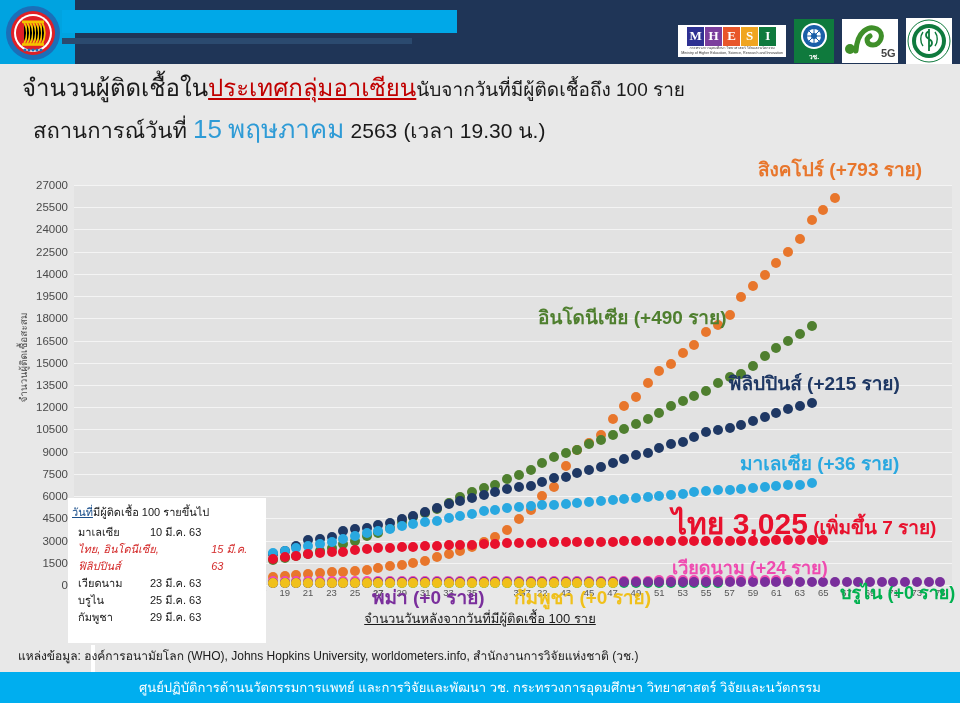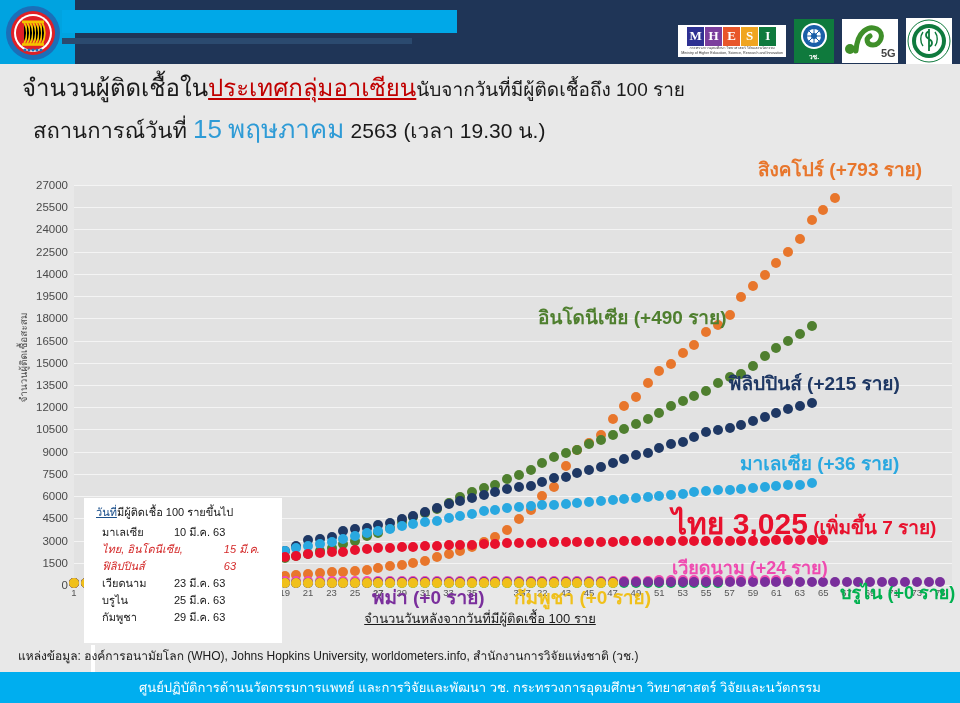--- a/index.html
+++ b/index.html
@@ -39,22 +39,22 @@
     text-align:right;width:60px;}
   #ylabels{position:absolute;left:0;top:35px;width:68px;height:400px;}
   #yaxis-title{position:absolute;left:-52px;top:200px;width:150px;font-size:10px;color:#4a4a4a;
     transform:rotate(-90deg);text-align:center;}
   #xlabels{position:absolute;left:74px;top:437px;width:878px;height:16px;}
   .xlabel{position:absolute;transform:translateX(-50%);font-size:9.5px;color:#555;}
   #xaxis-title{position:absolute;left:0;top:458px;width:960px;text-align:center;font-size:13px;
     color:#1a1a1a;text-decoration:underline;}
   .dot{position:absolute;border-radius:50%;transform:translate(-50%,-50%);}
   
-  #legendbox{position:absolute;left:84px;top:348px;width:198px;height:145px;background:#fff;
-    padding:5px 12px;box-sizing:border-box;}
+  #legendbox{position:absolute;left:68px;top:348px;width:198px;height:145px;background:#fff;
+    padding:5px 4px;box-sizing:border-box;}
   #legendbox .lhead{font-size:11px;color:#1a1a1a;margin-bottom:3px;}
   #legendbox .lhead u{text-decoration:underline;color:#1a4f8b;}
   .lrow{display:flex;font-size:11px;color:#1a1a1a;line-height:17px;}
   .lrow .lname{width:78px;padding-left:6px;box-sizing:border-box;}
   .lrow.red .lname,.lrow.red .ldate{color:#d42a2a;font-style:italic;}
   .lrow.wide .lname{width:auto;padding-right:8px;}
   #white-arrow{position:absolute;left:84px;top:495px;width:18px;height:68px;}
   
   .ann{position:absolute;white-space:nowrap;font-weight:bold;}
   

